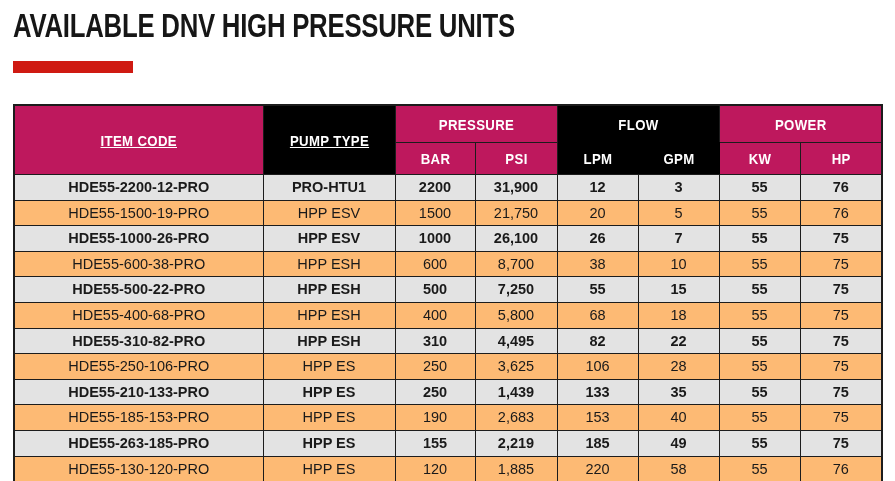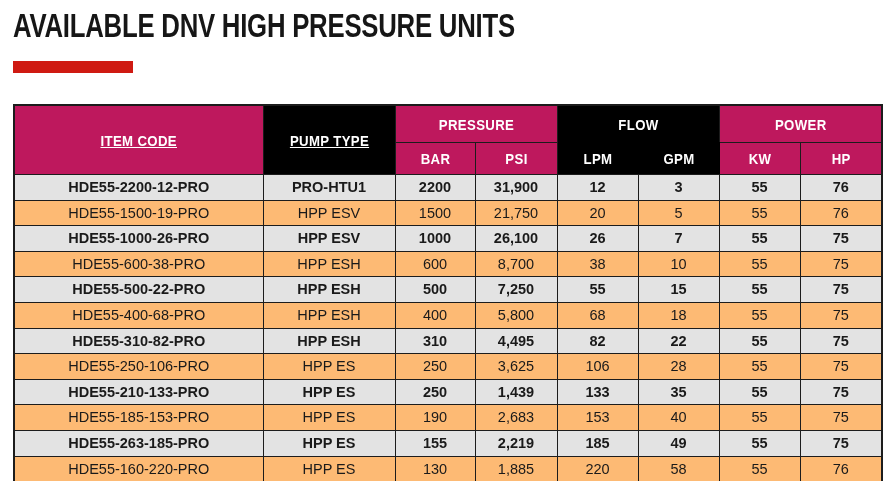--- a/index.html
+++ b/index.html
@@ -274,23 +274,23 @@
             <td>HDE55-263-185-PRO</td>
             <td>HPP ES</td>
             <td>155</td>
             <td>2,219</td>
             <td>185</td>
             <td>49</td>
             <td>55</td>
             <td>75</td>
           </tr>
           <tr class="even">
-            <td>HDE55-160-220-PRO</td>
-            <td>HPP ES</td>
-            <td>130</td>
+            <td>HDE55-130-120-PRO</td>
+            <td>HPP ES</td>
+            <td>120</td>
             <td>1,885</td>
             <td>220</td>
             <td>58</td>
             <td>55</td>
             <td>76</td>
           </tr>
         </tbody>
     </table>
   </div>
 

